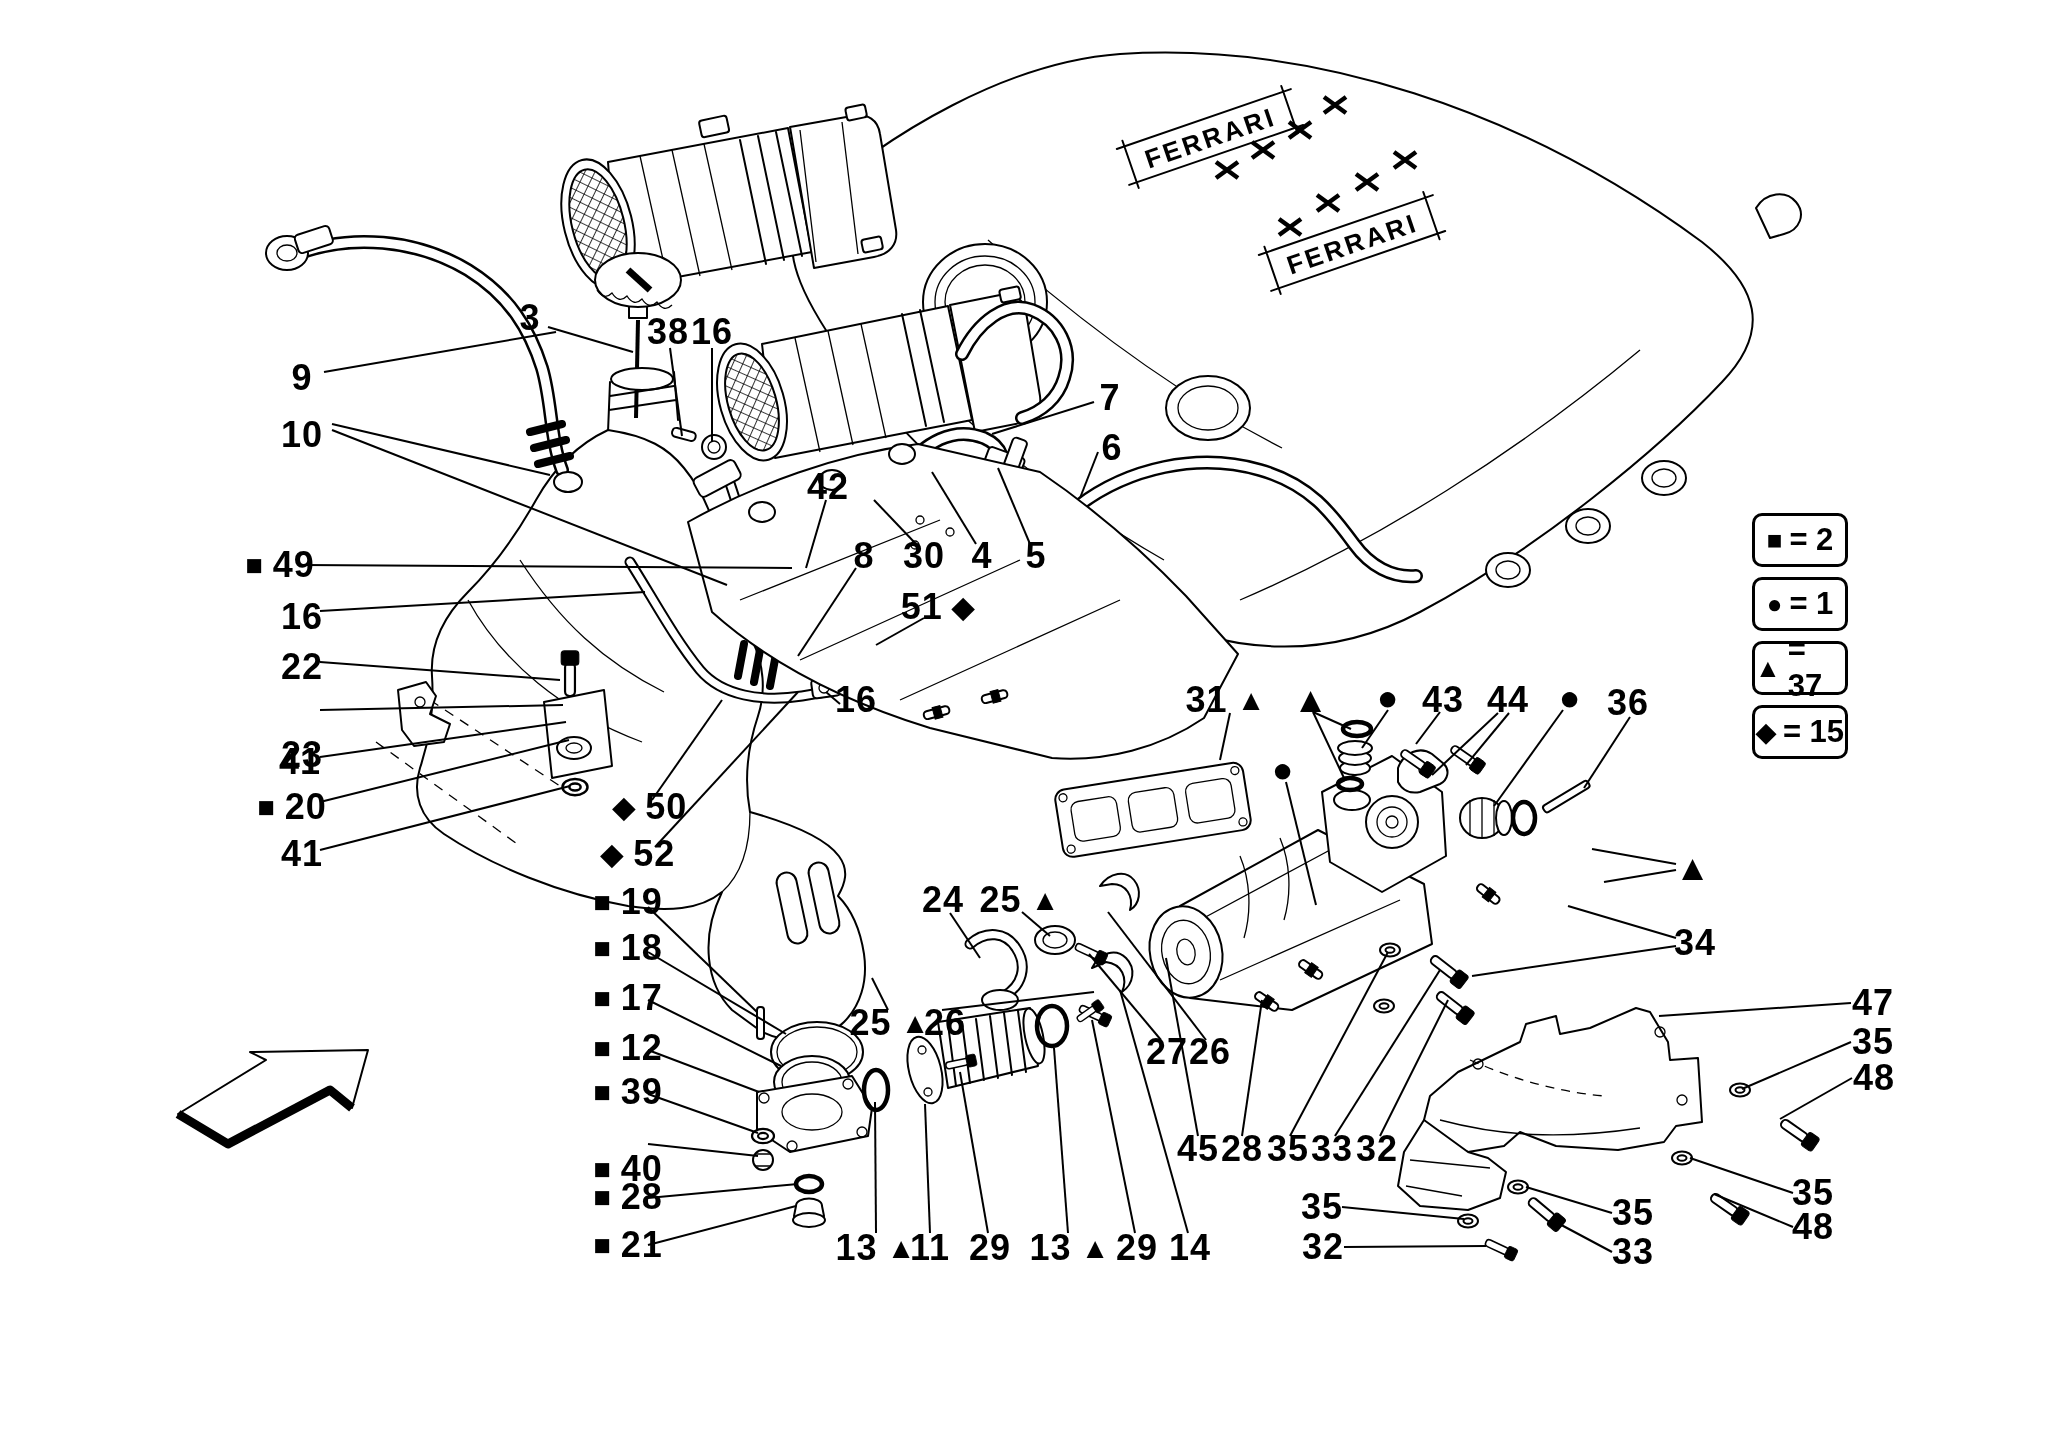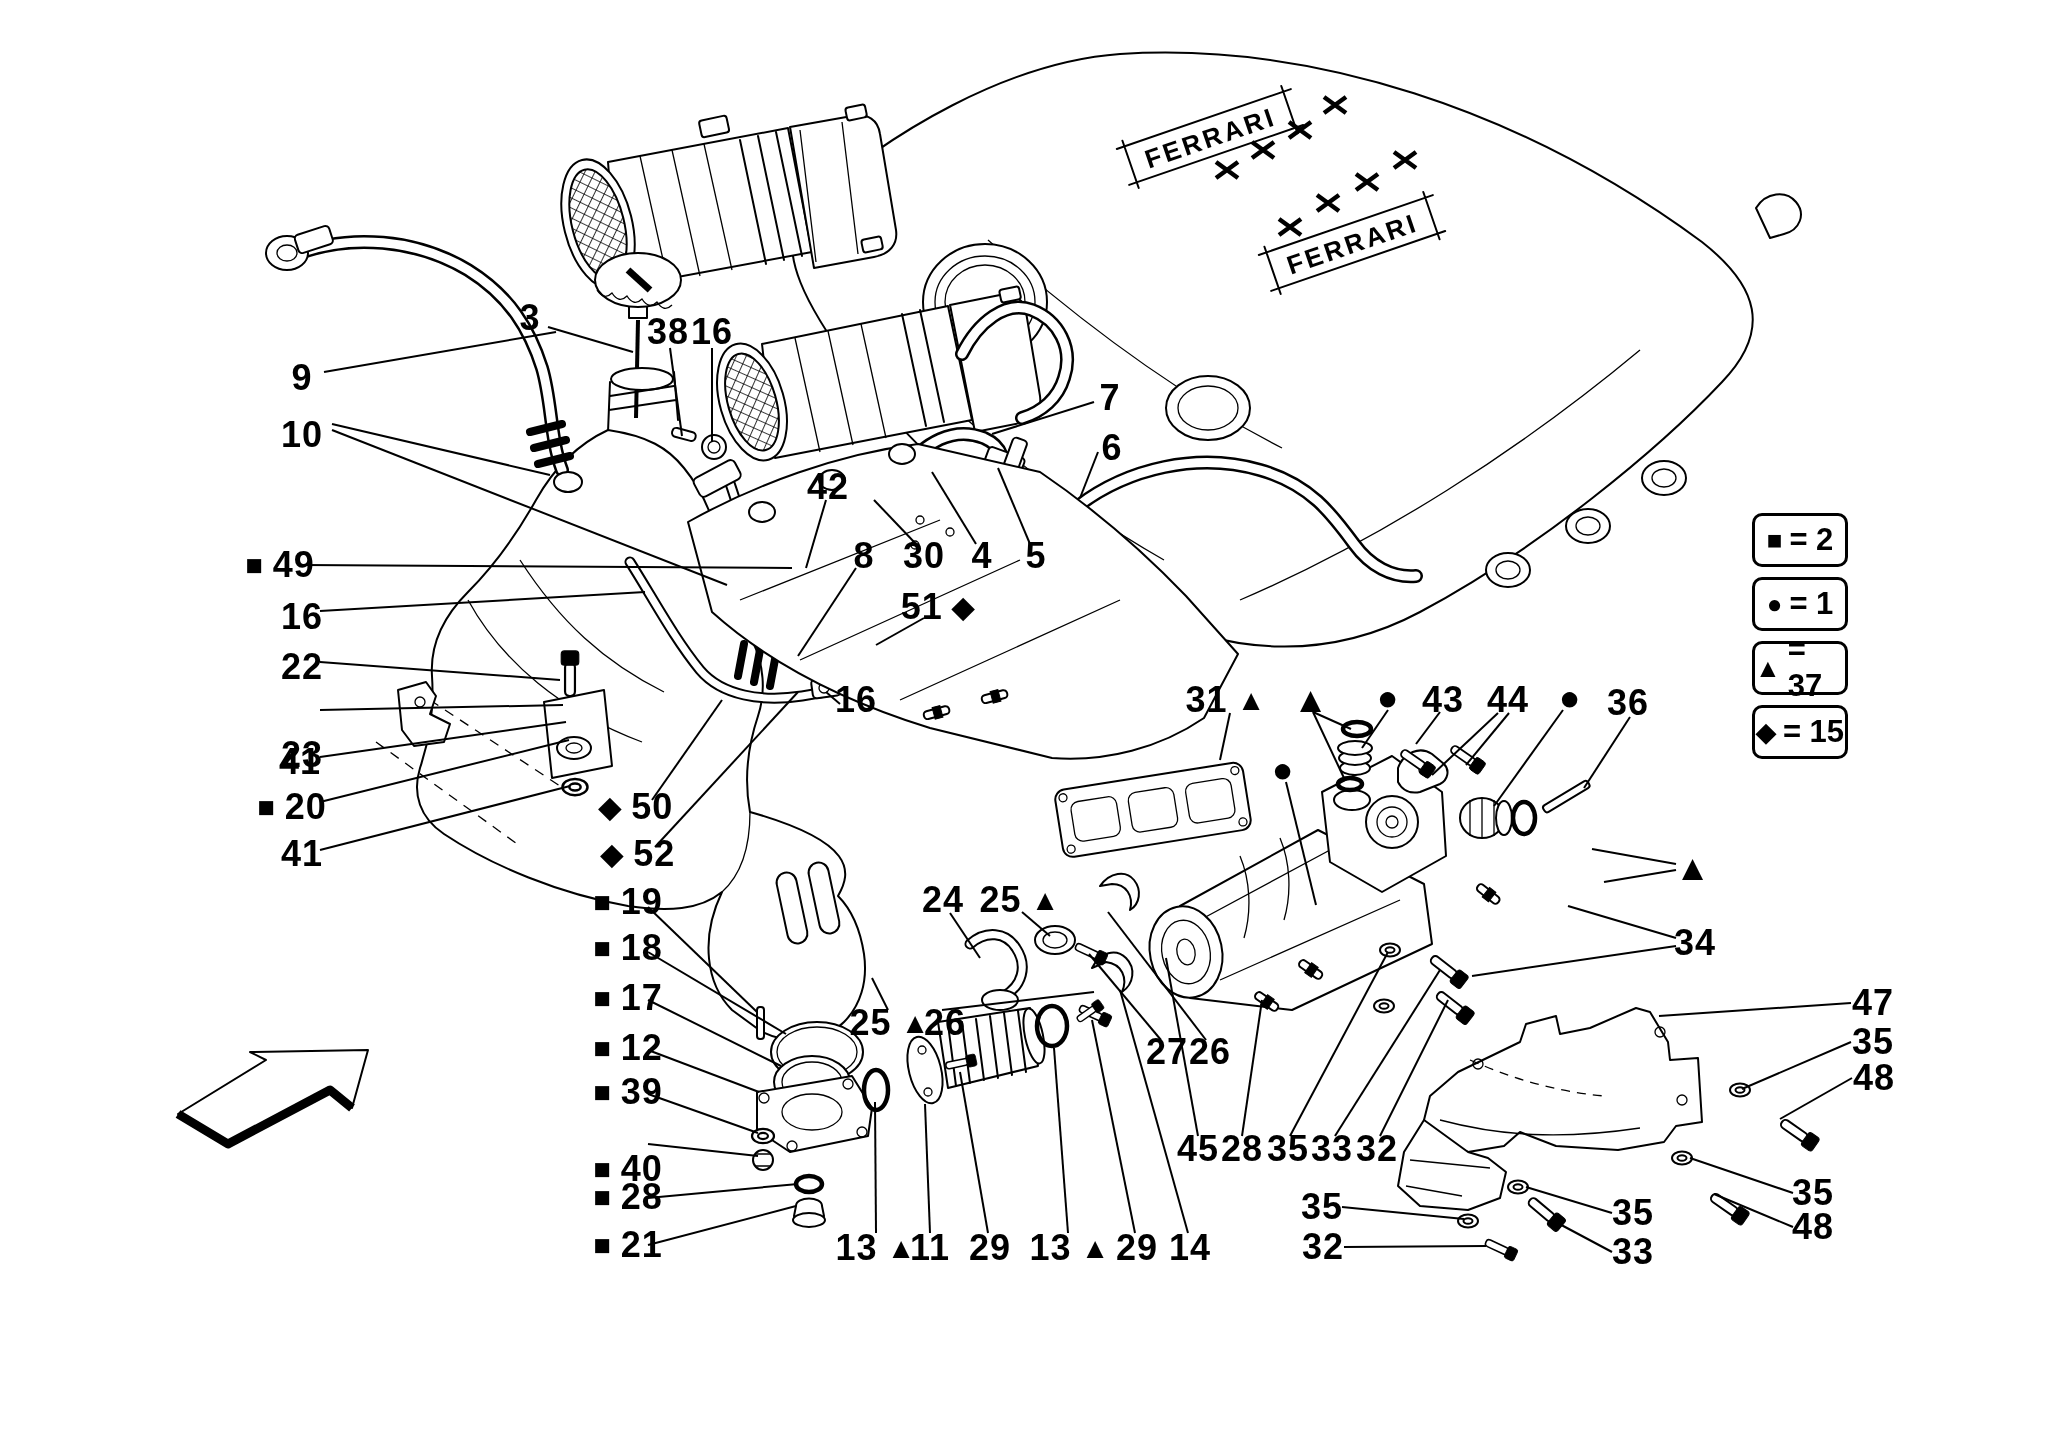--- a/index.html
+++ b/index.html
@@ -403,21 +403,21 @@
       <div class="lbl" style="left: 1311px; top: 700px;"><span>▲</span></div>
       <div class="lbl" style="left: 1388px; top: 698px;"><span>●</span></div>
       <div class="lbl" style="left: 1443px; top: 700px;"><span>43</span></div>
       <div class="lbl" style="left: 1508px; top: 700px;"><span>44</span></div>
       <div class="lbl" style="left: 1570px; top: 698px;"><span>●</span></div>
       <div class="lbl" style="left: 1628px; top: 703px;"><span>36</span></div>
       <div class="lbl" style="left: 302px; top: 715px; margin-top: 40px;"><span>23</span></div>
       <div class="lbl" style="left: 300px; top: 762px;"><span>41</span></div>
       <div class="lbl" style="left: 1283px; top: 770px;"><span>●</span></div>
       <div class="lbl" style="left: 292px; top: 807px; text-align: center;"><span class="sym">■ </span><span>20</span></div>
-      <div class="lbl" style="left: 636px; top: 807px;"><span class="sym">◆ </span><span>50</span></div>
+      <div class="lbl" style="left: 650px; top: 807px;"><span class="sym">◆ </span><span>50</span></div>
       <div class="lbl" style="left: 302px; top: 854px;"><span>41</span></div>
       <div class="lbl" style="left: 638px; top: 854px;"><span class="sym">◆ </span><span>52</span></div>
       <div class="lbl" style="left: 1693px; top: 868px;"><span>▲</span></div>
       <div class="lbl" style="left: 943px; top: 900px;"><span>24</span></div>
       <div class="lbl" style="left: 1020px; top: 900px;"><span>25</span><span class="sym"> ▲</span></div>
       <div class="lbl" style="left: 628px; top: 902px;"><span class="sym">■ </span><span>19</span></div>
       <div class="lbl" style="left: 1695px; top: 943px;"><span>34</span></div>
       <div class="lbl" style="left: 628px; top: 948px;"><span class="sym">■ </span><span>18</span></div>
       <div class="lbl" style="left: 628px; top: 998px;"><span class="sym">■ </span><span>17</span></div>
       <div class="lbl" style="left: 1873px; top: 1003px;"><span>47</span></div>

